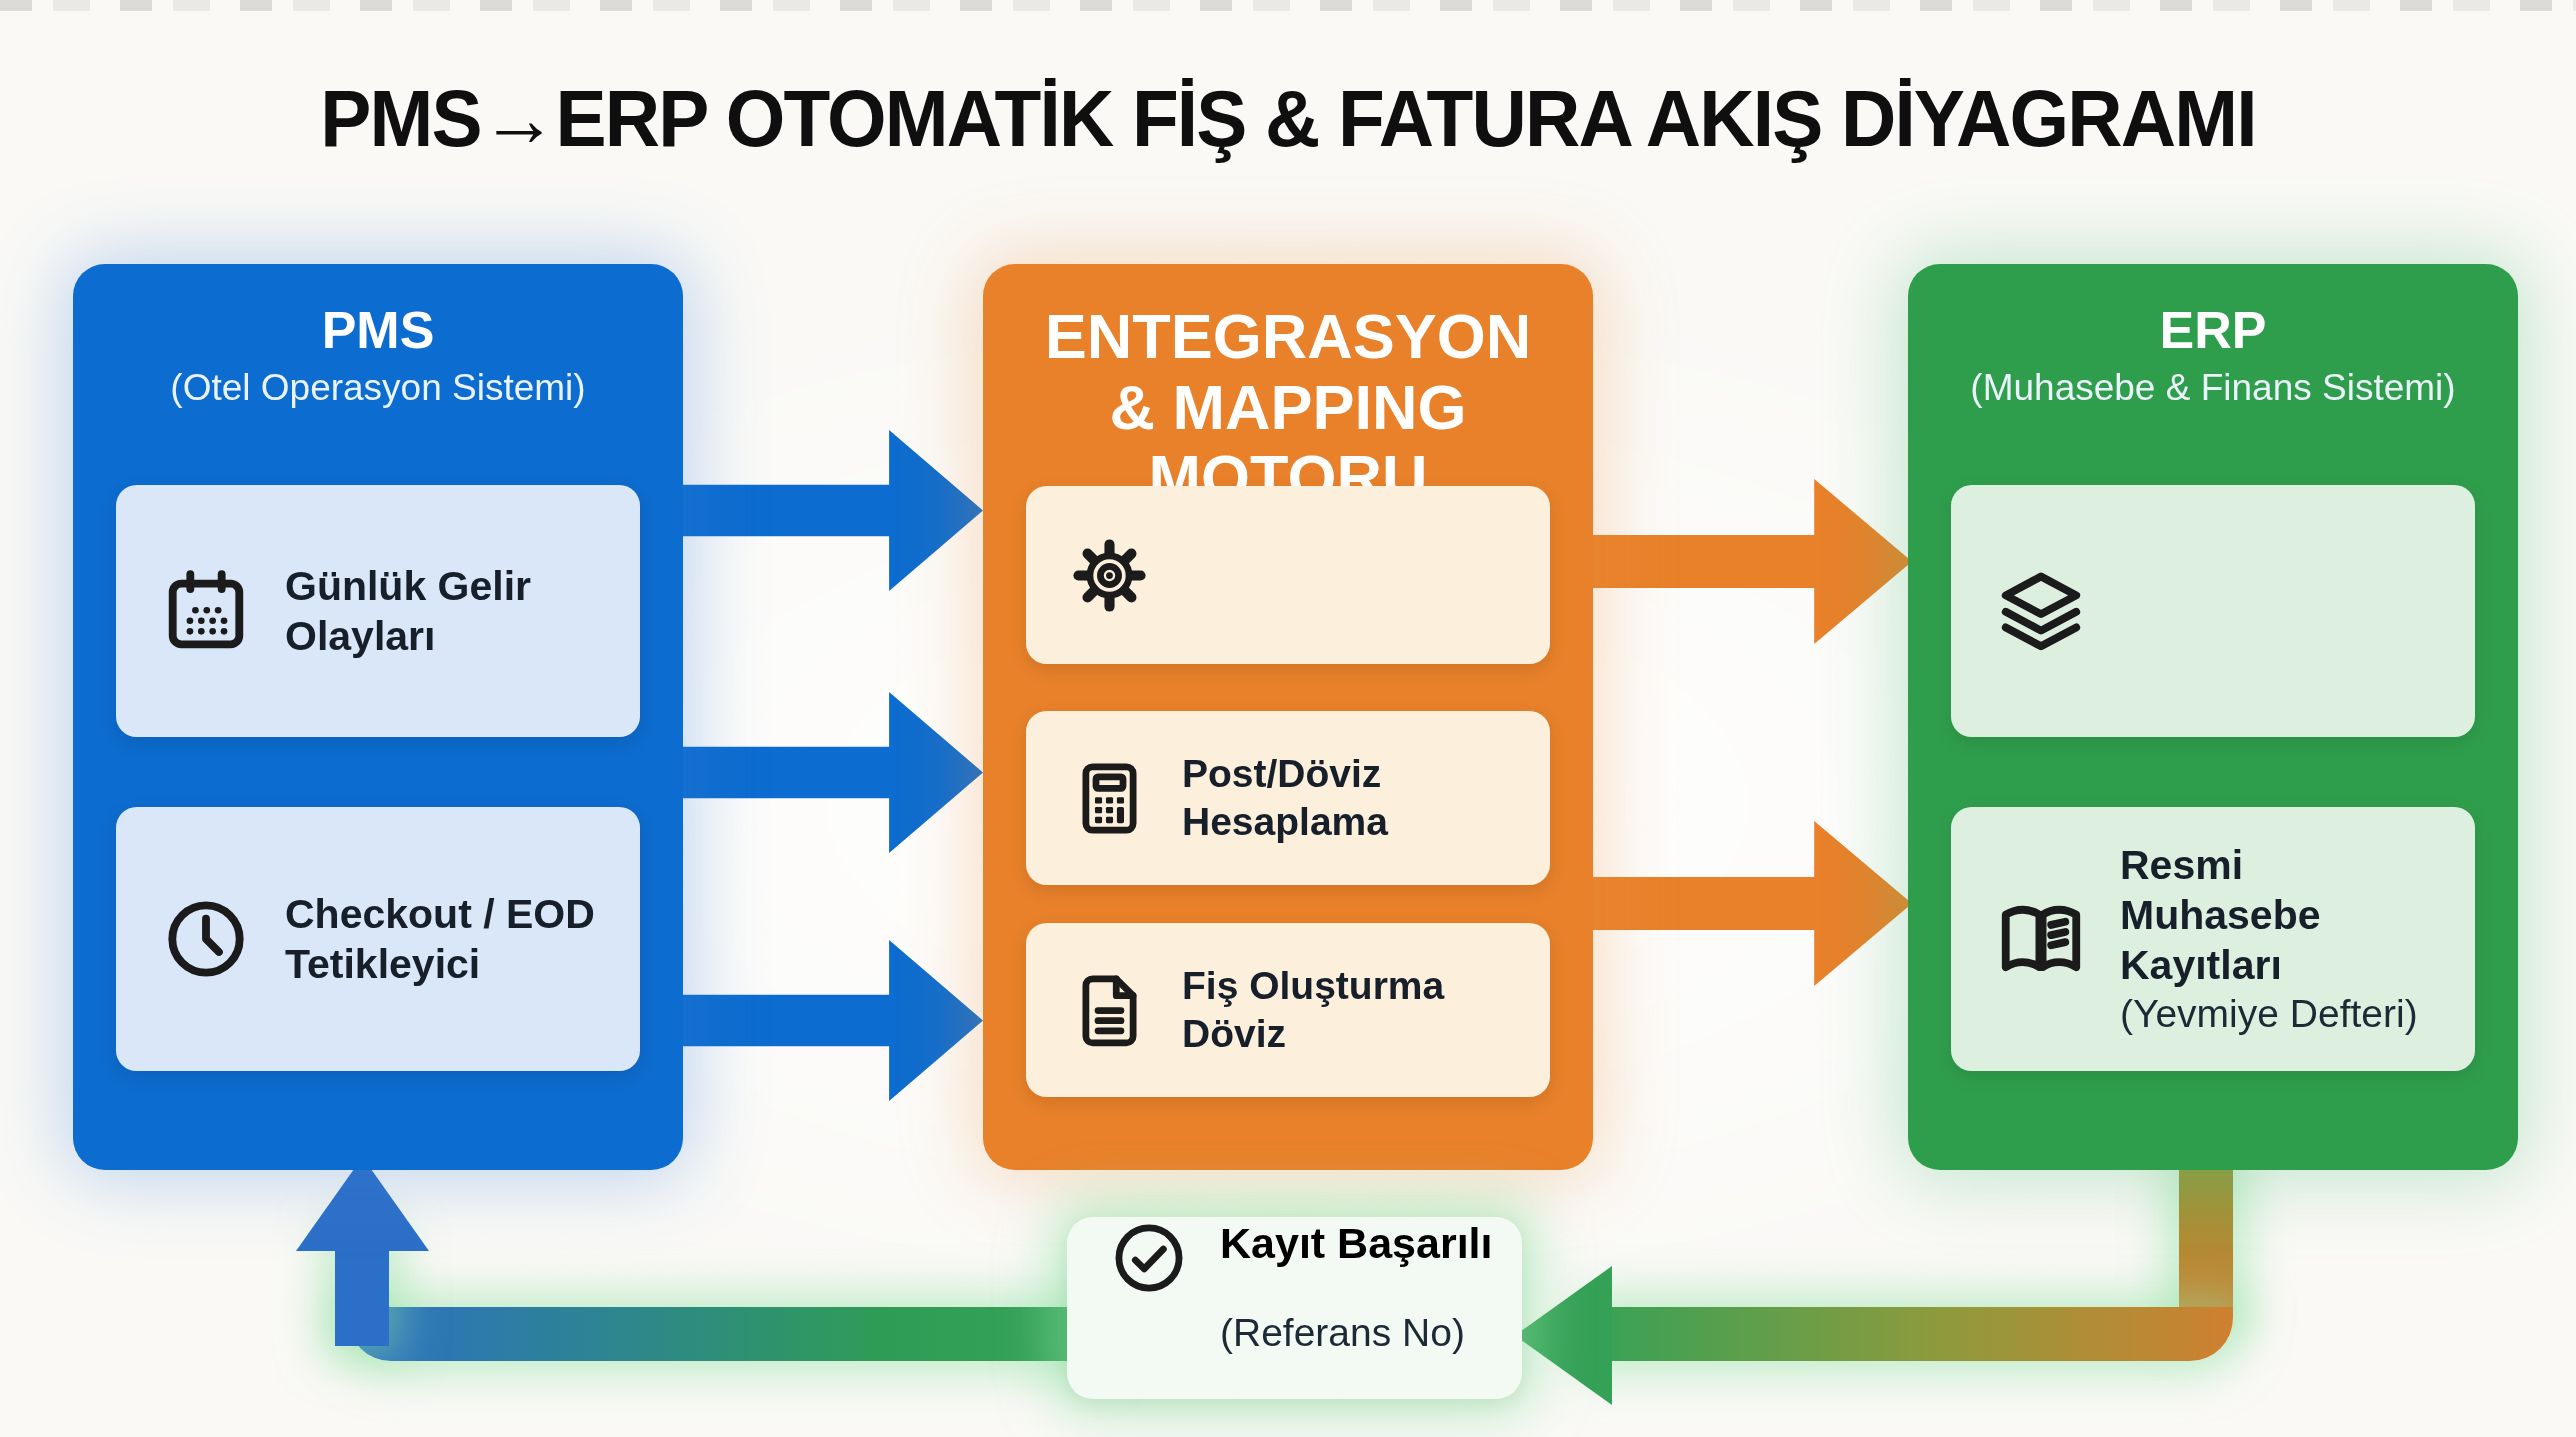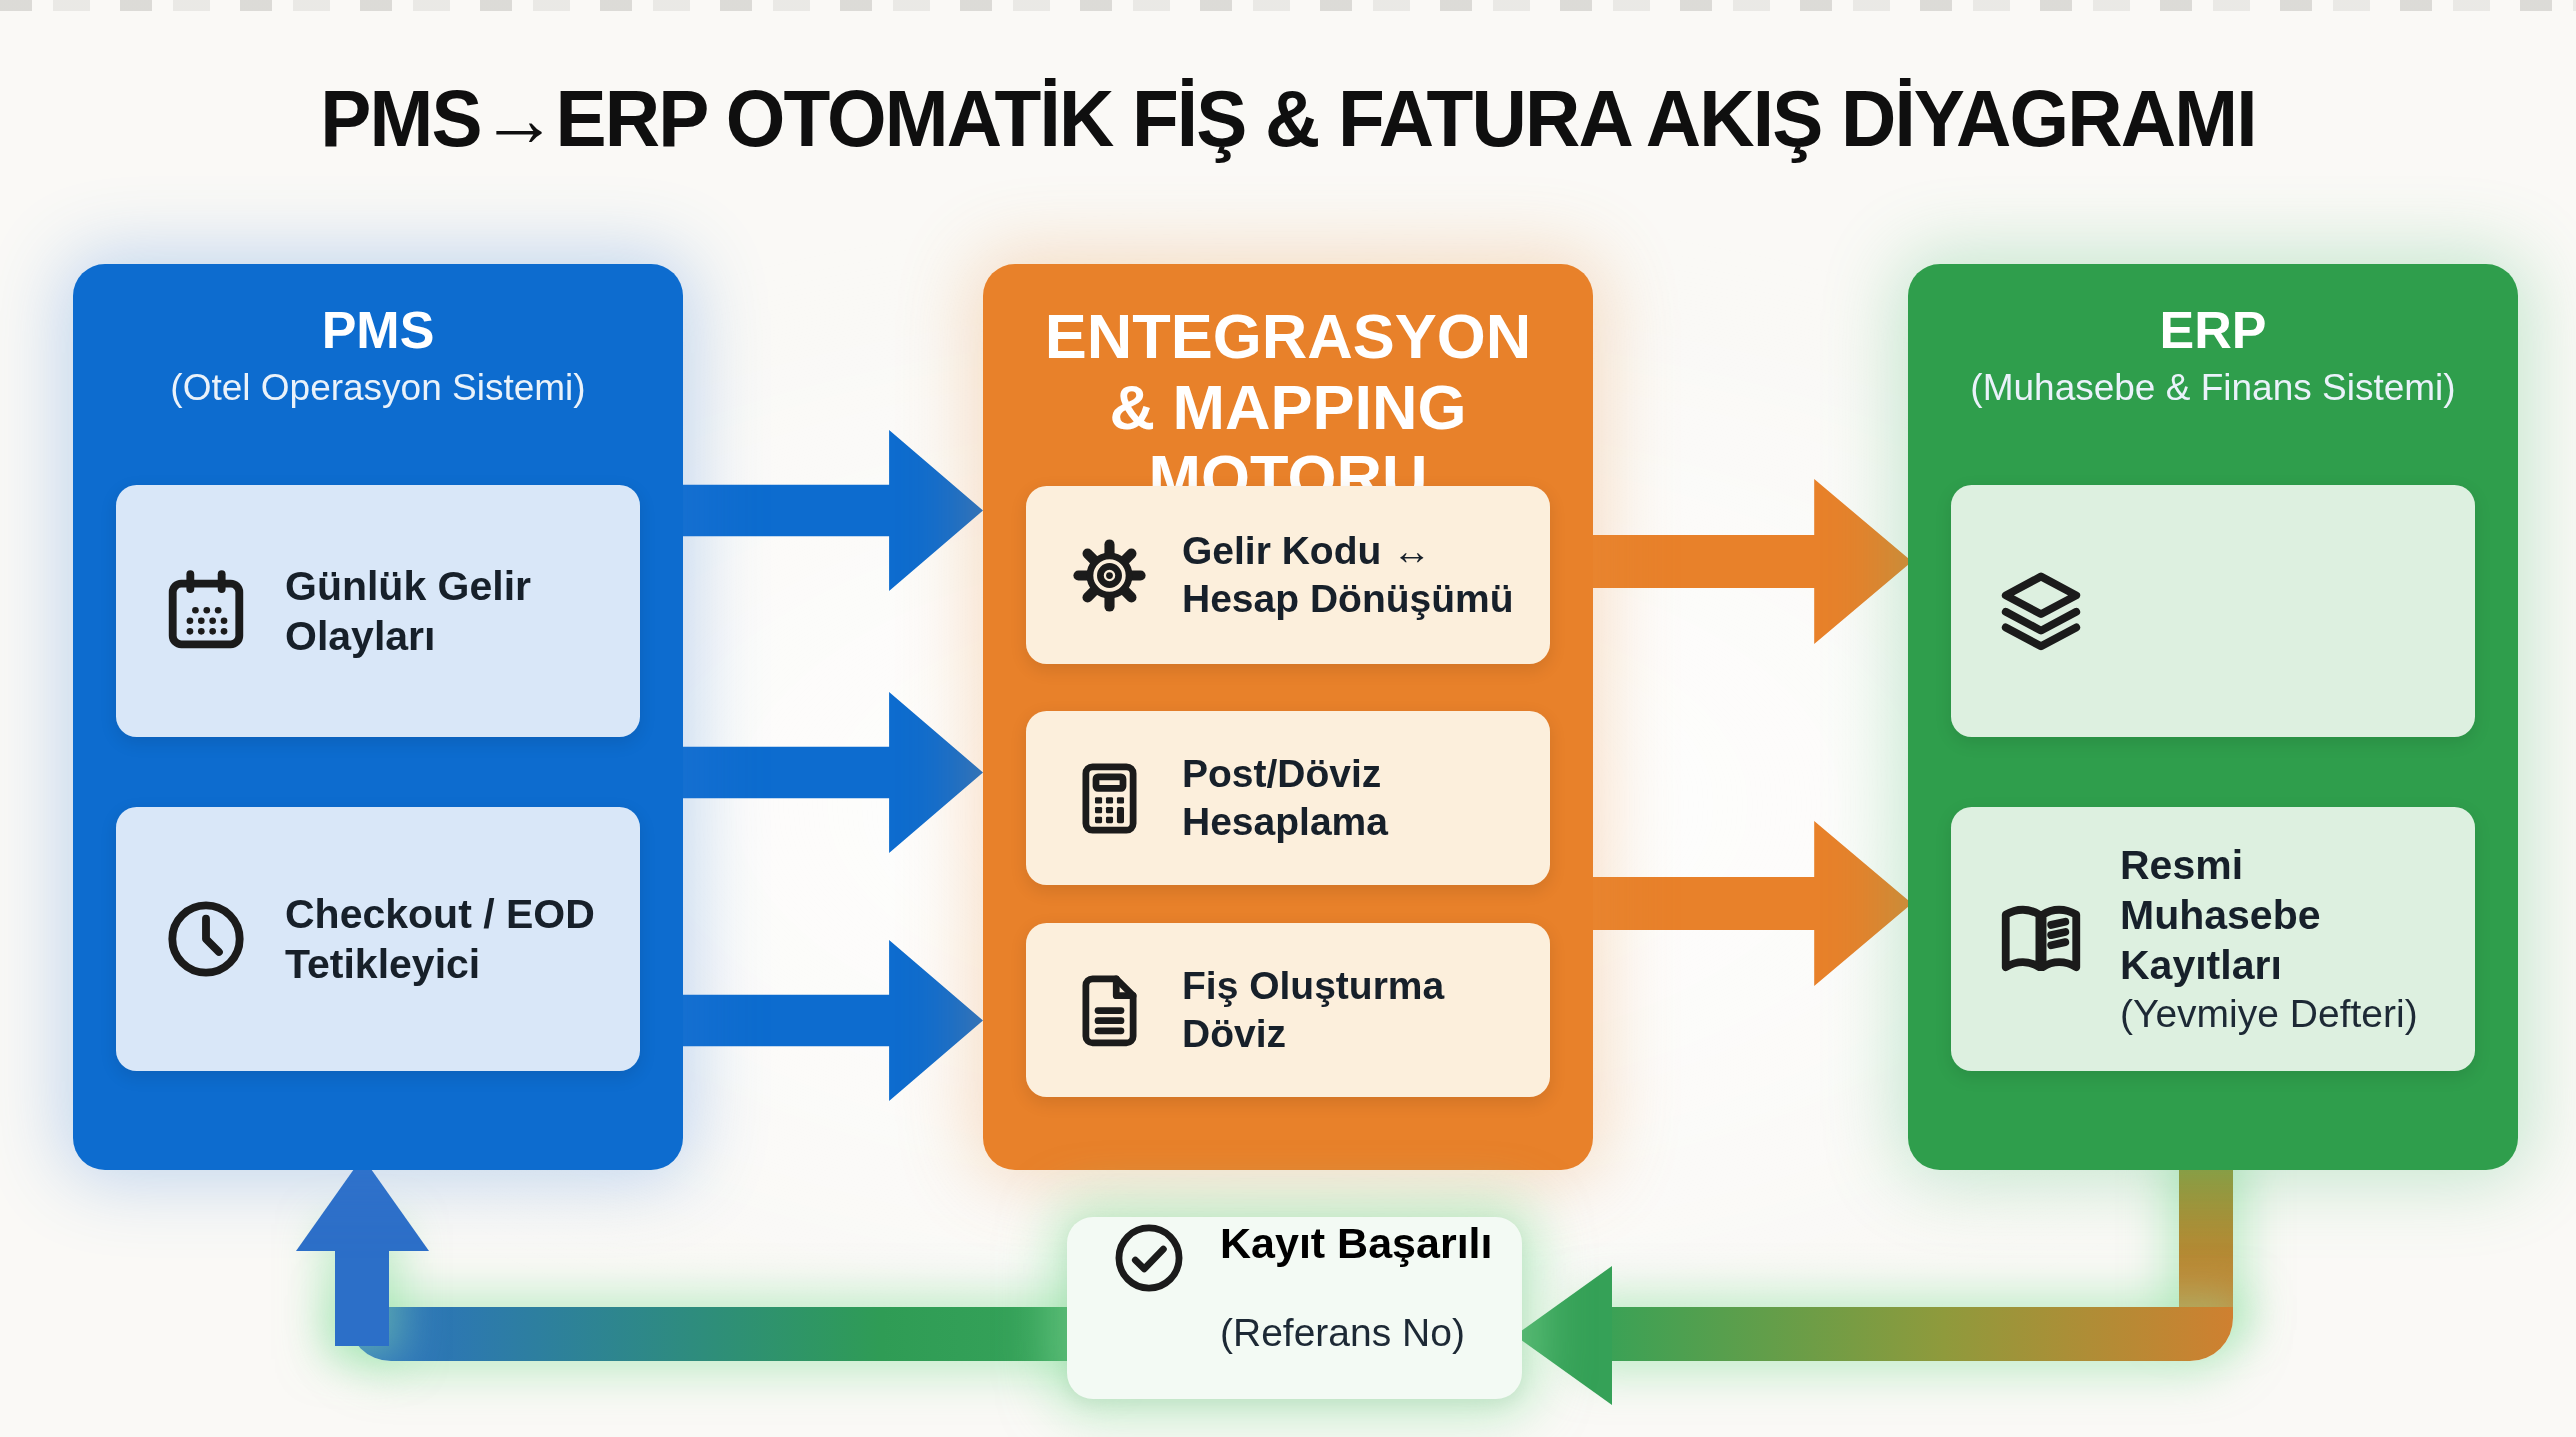--- a/index.html
+++ b/index.html
@@ -169,24 +169,20 @@
             <line x1="5.5" y1="5.5" x2="7.5" y2="7.5"></line>
               <line x1="16.5" y1="16.5" x2="18.5" y2="18.5"></line>
             <line x1="5.5" y1="18.5" x2="7.5" y2="16.5"></line>
               <line x1="16.5" y1="7.5" x2="18.5" y2="5.5"></line>
           </g>
           <circle cx="12" cy="12" r="5.8"></circle>
           <circle cx="12" cy="12" r="2.7"></circle>
           <circle cx="12" cy="12" r="1" fill="#1b1b1b" stroke="none"></circle>
         </svg>
       </span>
-      <div class="txt">
-        <div class="lbl">Gelir Kodu ↔ Hesap Dönüşümü</div>
-        <div class="sub"></div>
-      </div>
     </div>
     <div class="card m2">
       <span class="icon">
         <svg width="81" height="81" viewBox="0 0 24 24" fill="none" stroke="#1b1b1b" stroke-width="2" stroke-linecap="round" stroke-linejoin="round">
           <rect x="5" y="2.6" width="14" height="18.8" rx="2"></rect>
           <rect x="8" y="5.6" width="8" height="3.4" rx="0.6"></rect>
           <g fill="#1b1b1b" stroke="none">
             <rect x="7.7" y="11.6" width="2.1" height="1.9" rx="0.4"></rect>
               <rect x="10.95" y="11.6" width="2.1" height="1.9" rx="0.4"></rect>
               <rect x="14.2" y="11.6" width="2.1" height="1.9" rx="0.4"></rect>

